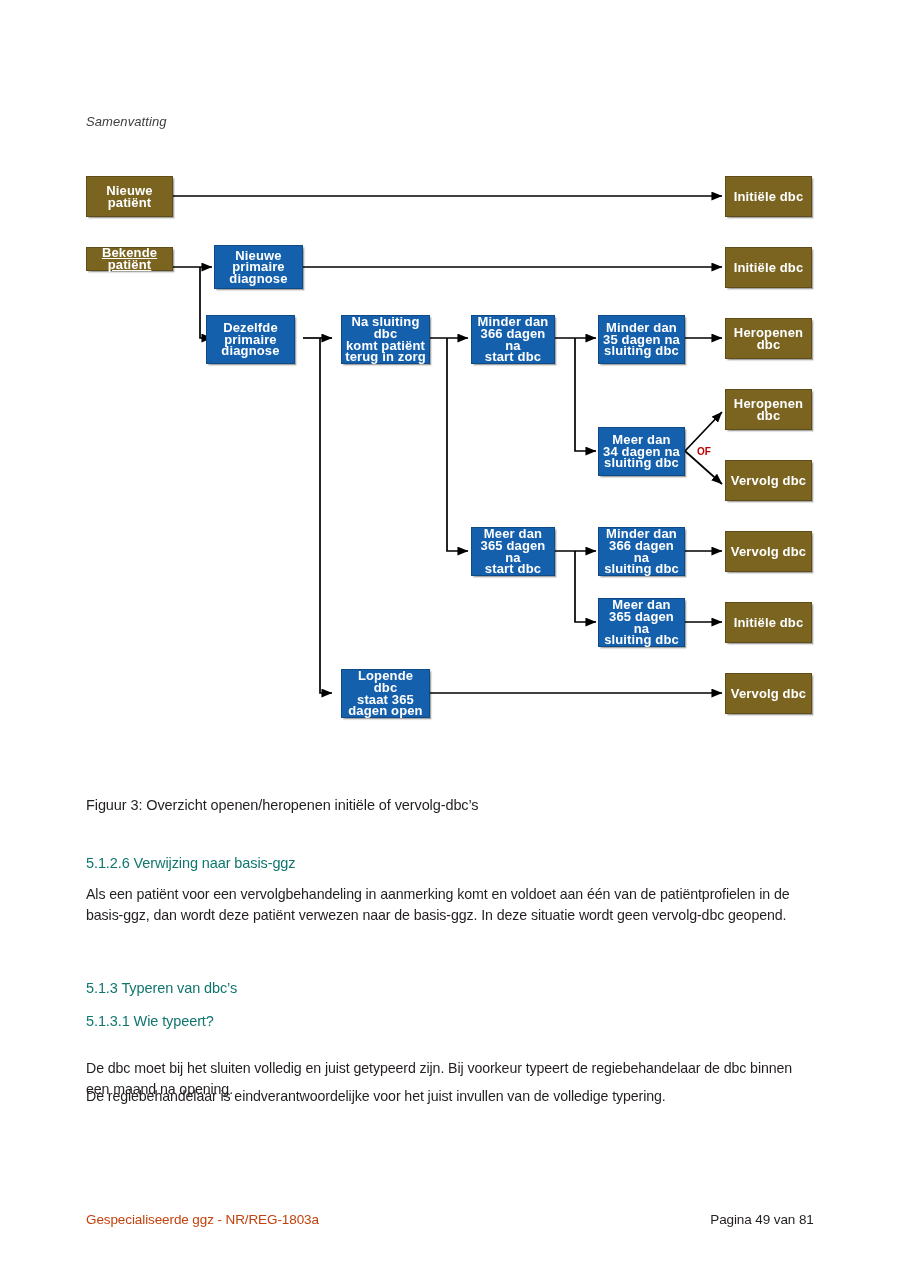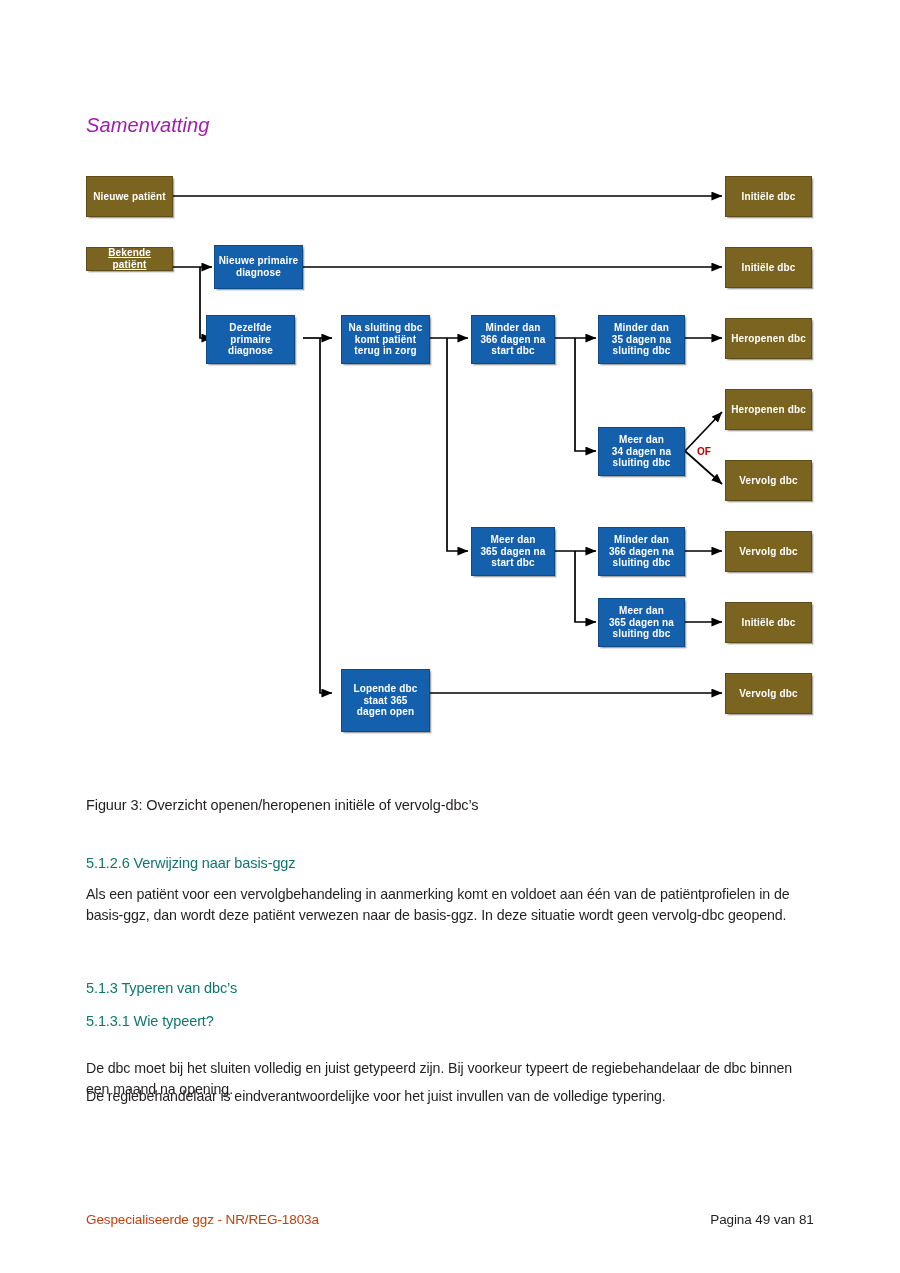--- a/index.html
+++ b/index.html
@@ -22,23 +22,23 @@
     width: 900px;
     height: 1273px;
   }
 
   
   .section-label {
     position: absolute;
     left: 86px;
     top: 114px;
     font-style: italic;
-    font-size: 20px;
+    font-size: 13px;
     letter-spacing: 0.1px;
-    color: #a21caf;
+    color: #404040;
   }
 
   .figure-caption {
     position: absolute;
     left: 86px;
     top: 797px;
     font-size: 14.5px;
     color: #231f20;
     letter-spacing: -0.1px;
   }
@@ -99,21 +99,21 @@
 
   .node {
     position: absolute;
     box-sizing: border-box;
     display: flex;
     align-items: center;
     justify-content: center;
     text-align: center;
     color: #ffffff;
     font-weight: bold;
-    font-size: 10px;
+    font-size: 13px;
     line-height: 11.6px;
     letter-spacing: 0.15px;
     padding: 0 3px;
     z-index: 3;
     box-shadow: 1.5px 1.5px 1.5px rgba(0,0,0,0.35);
   }
   .node.blue {
     background: #1560ac;
     border: 1px solid #0d4a86;
   }
@@ -226,21 +226,21 @@
     </div>
 
     <div class="node blue" style="left:598px; top:527px; width:87px; height:49px;">
       <span>Minder dan<br>366 dagen na<br>sluiting dbc</span>
     </div>
 
     <div class="node blue" style="left:598px; top:598px; width:87px; height:49px;">
       <span>Meer dan<br>365 dagen na<br>sluiting dbc</span>
     </div>
 
-    <div class="node blue" style="left:341px; top:669px; width:89px; height:63px;">
+    <div class="node blue" style="left:341px; top:669px; width:89px; height:49px;">
       <span>Lopende dbc<br>staat 365<br>dagen open</span>
     </div>
 
     <div class="node brown" style="left:725px; top:176px; width:87px; height:41px;">
       <span>Initiële dbc</span>
     </div>
 
     <div class="node brown" style="left:725px; top:247px; width:87px; height:41px;">
       <span>Initiële dbc</span>
     </div>

